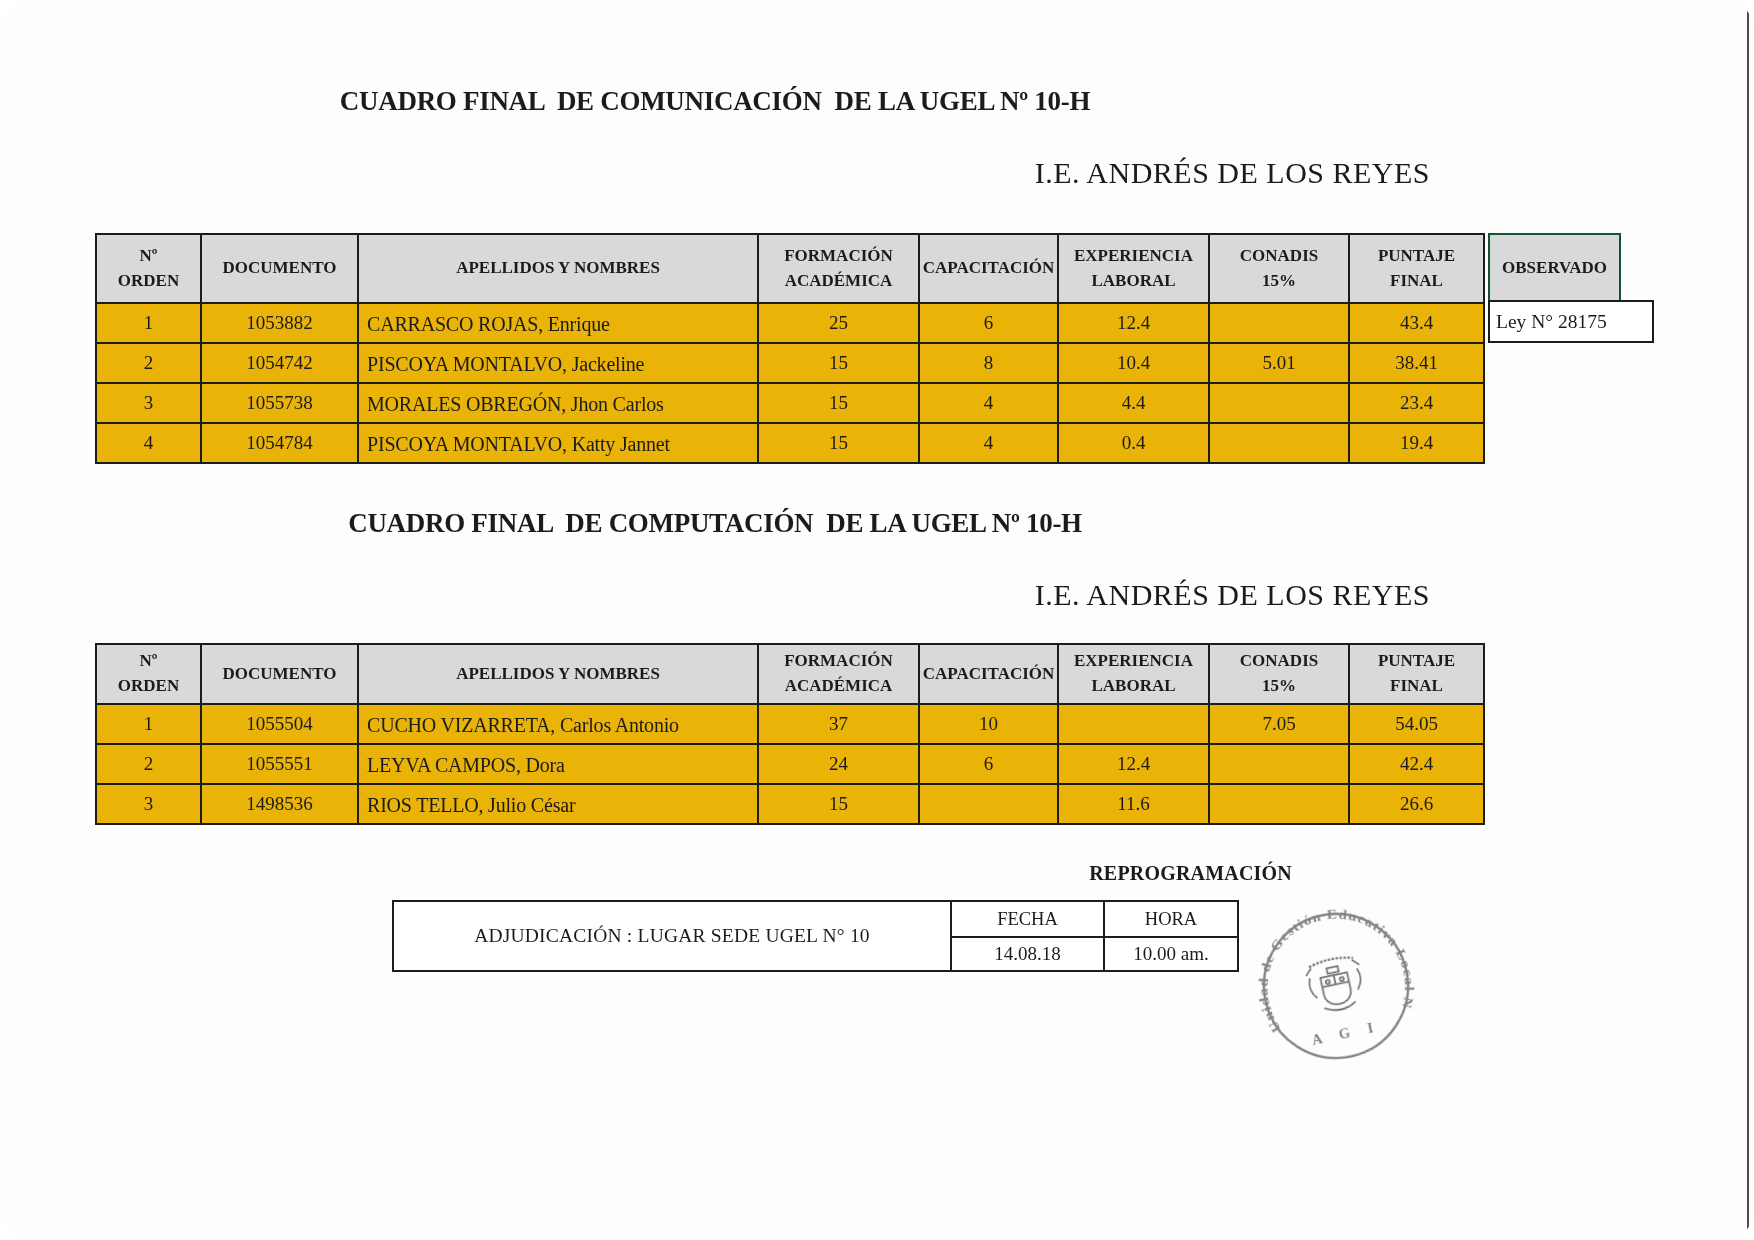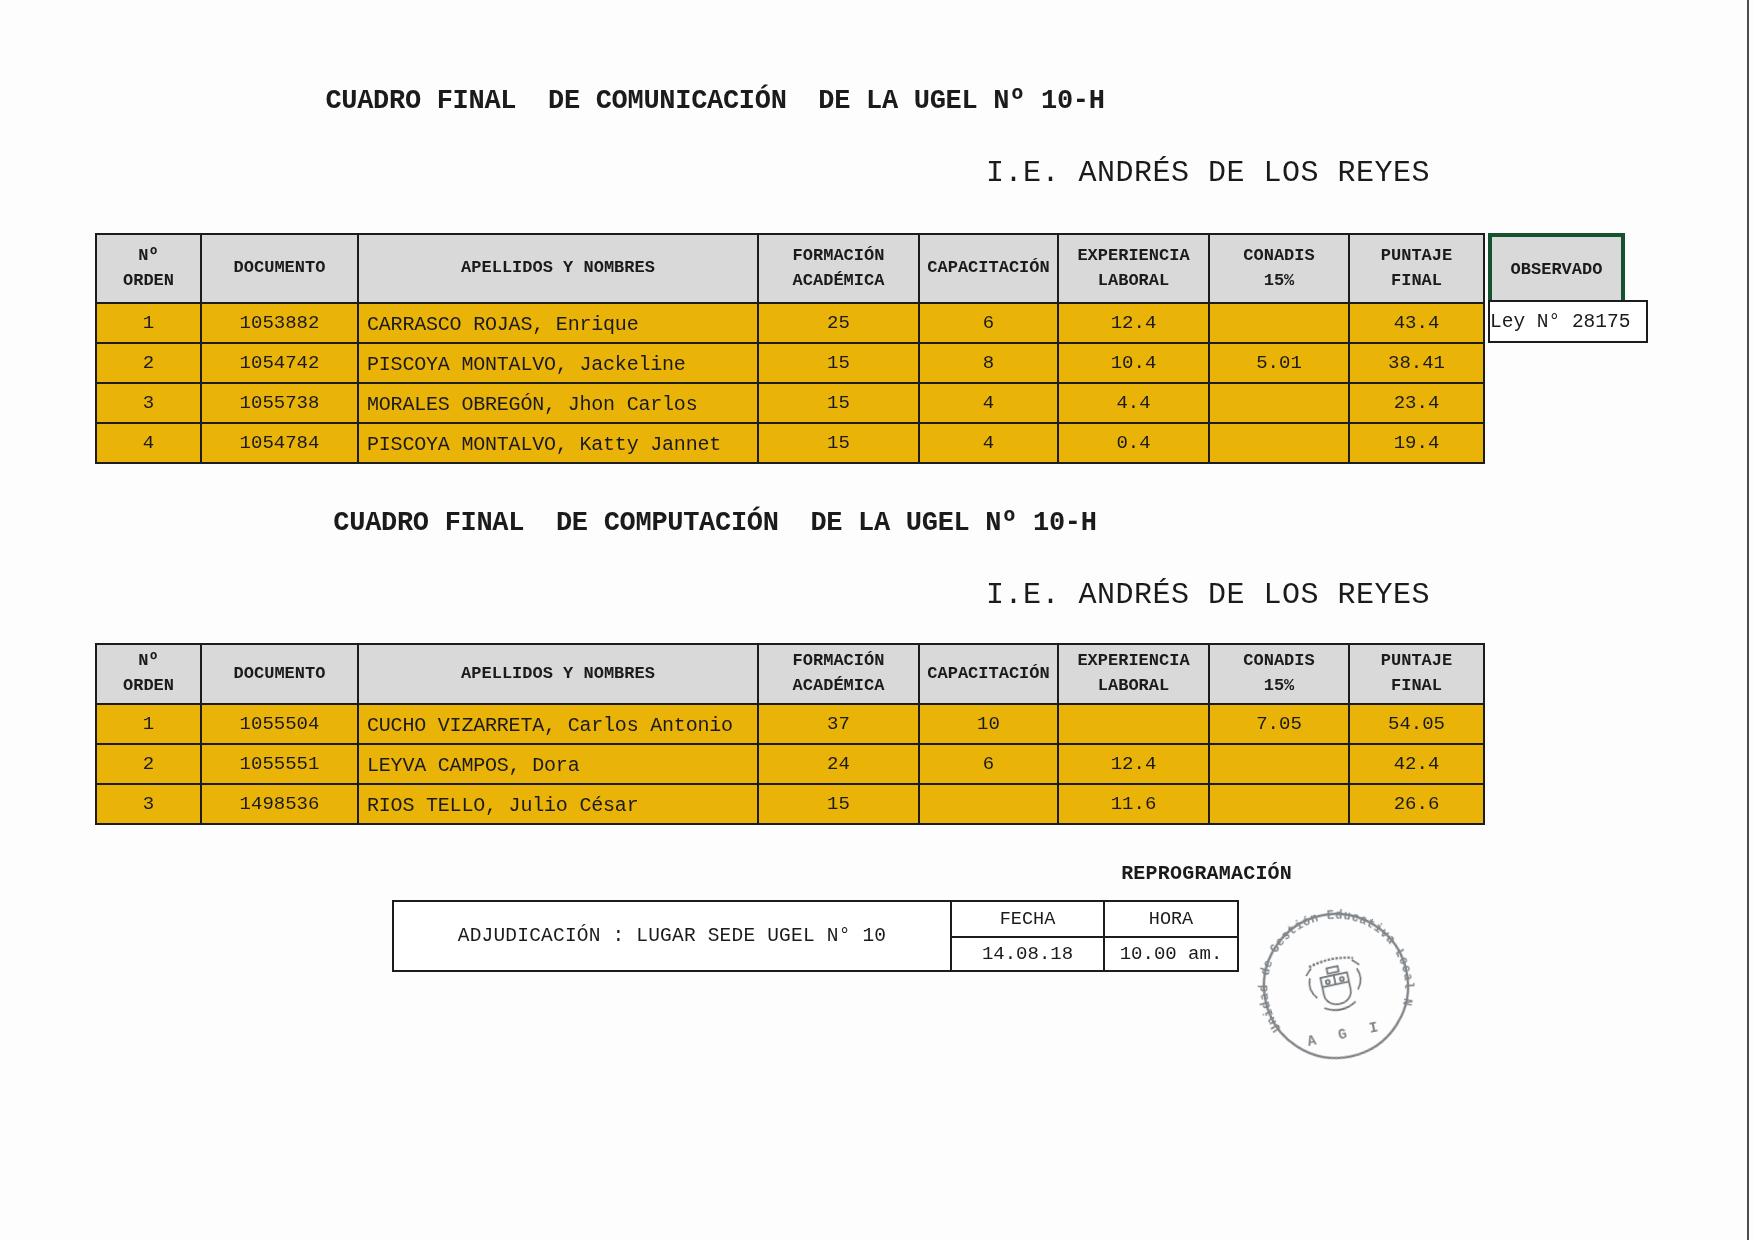--- a/index.html
+++ b/index.html
@@ -1,19 +1,20 @@
 <!DOCTYPE html>
 <html><head>
 <meta charset="utf-8">
 <style>
   html,body{margin:0;padding:0;background:#ffffff;}
   .page{
     position:relative;width:1754px;height:1240px;overflow:hidden;
     background:#fdfdfd;color:#1b1b1b;
-    font-family:Liberation Mono, monospace;
+    font-family:Liberation Serif, serif;
+    border-radius:30px;
   }
   .title{
     position:absolute;left:0;width:1430px;text-align:center;
     font-weight:bold;font-size:27px;letter-spacing:-0.3px;white-space:pre;
   }
   .subtitle{
     position:absolute;left:0;width:1430px;text-align:right;
     font-size:30px;letter-spacing:0.5px;white-space:pre;
   }
   table.tbl{
@@ -29,27 +30,27 @@
   .tbl td.tname{
     text-align:left;vertical-align:bottom;padding:0 4px 6px 8px;
     font-size:20px;letter-spacing:-0.2px;white-space:nowrap;
   }
   table.t1 thead tr{height:69px;}
   table.t1 tbody tr{height:40px;}
   table.t2 thead tr{height:60px;}
   table.t2 tbody tr{height:40px;}
   .obs-h{
     position:absolute;left:1488px;top:233px;width:129px;height:65px;
-    background:#d9d9d9;border:4px solid #14532d;display:flex;align-items:center;
+    background:#d9d9d9;border:2px solid #14532d;display:flex;align-items:center;
     justify-content:center;font-weight:bold;font-size:17px;
   }
   .obs-c{
     position:absolute;left:1488px;top:300px;width:156px;height:39px;
     border:2px solid #1c1c1c;background:#fff;display:flex;align-items:center;
-    padding-left:0;font-size:19.5px;white-space:nowrap;
+    padding-left:6px;font-size:19.5px;white-space:nowrap;
   }
   .rp-head{
     position:absolute;top:862px;left:402px;width:890px;text-align:right;
     font-weight:bold;font-size:20px;letter-spacing:0.2px;
   }
   table.rp{
     position:absolute;left:352px;top:900px;border-collapse:collapse;
     table-layout:fixed;width:845px;background:#fff;margin-left:40px;
   }
   .rp td{border:2px solid #1c1c1c;padding:0;text-align:center;vertical-align:middle;}

